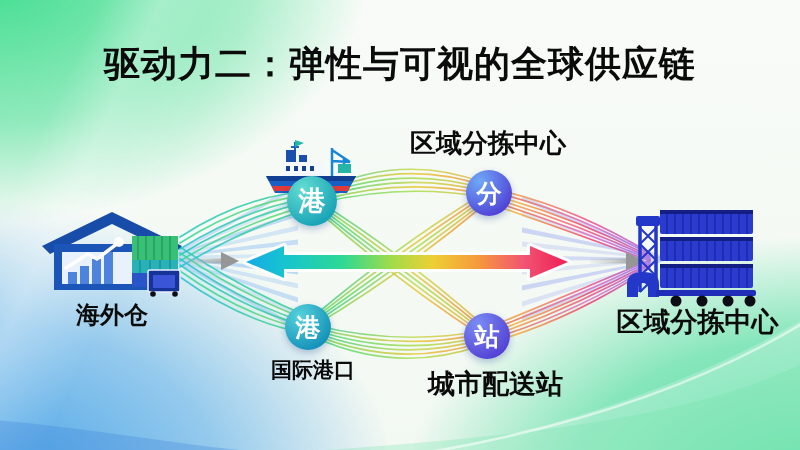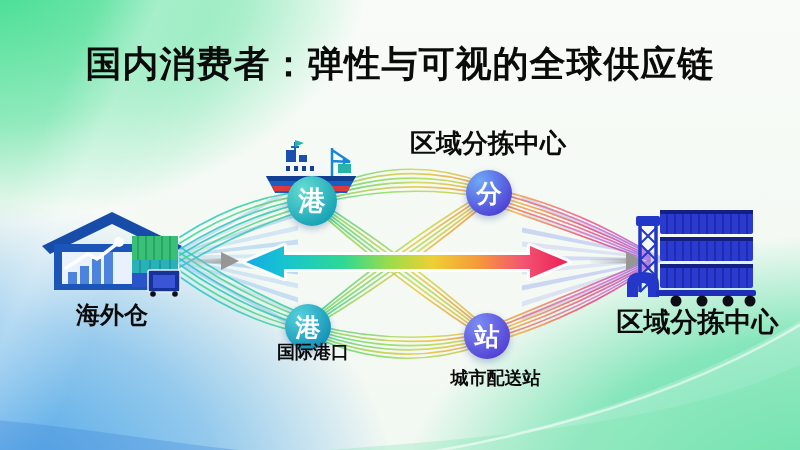--- a/index.html
+++ b/index.html
@@ -12,22 +12,22 @@
       radial-gradient(580px 380px at -2% -6%, #3edd8e 0%, rgba(62,221,142,.55) 40%, rgba(62,221,142,0) 66%),
       radial-gradient(660px 420px at 103% 112%, #3eda96 0%, rgba(62,218,150,.6) 40%, rgba(62,218,150,0) 64%),
       linear-gradient(180deg,#f8fbf7 0%,#f2f8f2 100%);
   }
   .title{
     position:absolute;left:0;right:0;top:40px;text-align:center;
     font-size:36px;font-weight:900;color:#0b0b0b;letter-spacing:1px;
   }
   .label{position:absolute;color:#0b0b0b;font-weight:800;text-align:center;white-space:nowrap;}
   .lbl-warehouse{left:37px; top:299px; width:150px; font-size:24px;}
-  .lbl-port     {left:238px;top:340px; width:150px; font-size:18px;}
-  .lbl-station  {left:413px;top:366px; width:165px; font-size:18px;}
+  .lbl-port     {left:238px;top:356px; width:150px; font-size:21px;}
+  .lbl-station  {left:413px;top:366px; width:165px; font-size:27px;}
   .lbl-sorting  {left:398px;top:126px; width:180px; font-size:26px;}
   .lbl-consumer {left:615px;top:304px; width:165px; font-size:27px;}
   .badge{
     position:absolute;border-radius:50%;color:#fff;display:flex;
     align-items:center;justify-content:center;font-weight:700;
     box-shadow:0 3px 7px rgba(25,70,150,.30);
   }
   .b-port-top{left:287px;top:176px;width:50px;height:50px;font-size:27px;
     background:radial-gradient(circle at 32% 26%,#63dcd2,#17a2b6 78%);}
   .b-port{left:285px;top:304px;width:46px;height:46px;font-size:25px;
@@ -248,21 +248,21 @@
         <path d="M667,268 v20 M675,268 v20 M683,268 v20 M691,268 v20 M699,268 v20 M707,268 v20 M715,268 v20 M723,268 v20 M731,268 v20 M739,268 v20 M747,268 v20" stroke="#1e2cb0" stroke-width="2"></path>
         <rect x="656" y="290" width="100" height="6" rx="2" fill="#1f2db8"></rect>
         <circle cx="676" cy="301" r="5.5" fill="#0d0d15"></circle>
           <circle cx="702" cy="301" r="5.5" fill="#0d0d15"></circle>
         <circle cx="728" cy="301" r="5.5" fill="#0d0d15"></circle>
           <circle cx="750" cy="301" r="5.5" fill="#0d0d15"></circle>
       </g>
     </g>
   </svg>
 
-  <div class="title">国内消费者：弹性与可视的全球供应链</div>
+  <div class="title">驱动力二：弹性与可视的全球供应链</div>
 
   <div class="badge b-port-top">港</div>
   <div class="badge b-port">港</div>
   <div class="badge b-sorting">分</div>
   <div class="badge b-station">站</div>
 
   <div class="label lbl-warehouse">海外仓</div>
   <div class="label lbl-sorting">区域分拣中心</div>
   <div class="label lbl-port">国际港口</div>
   <div class="label lbl-station">城市配送站</div>

